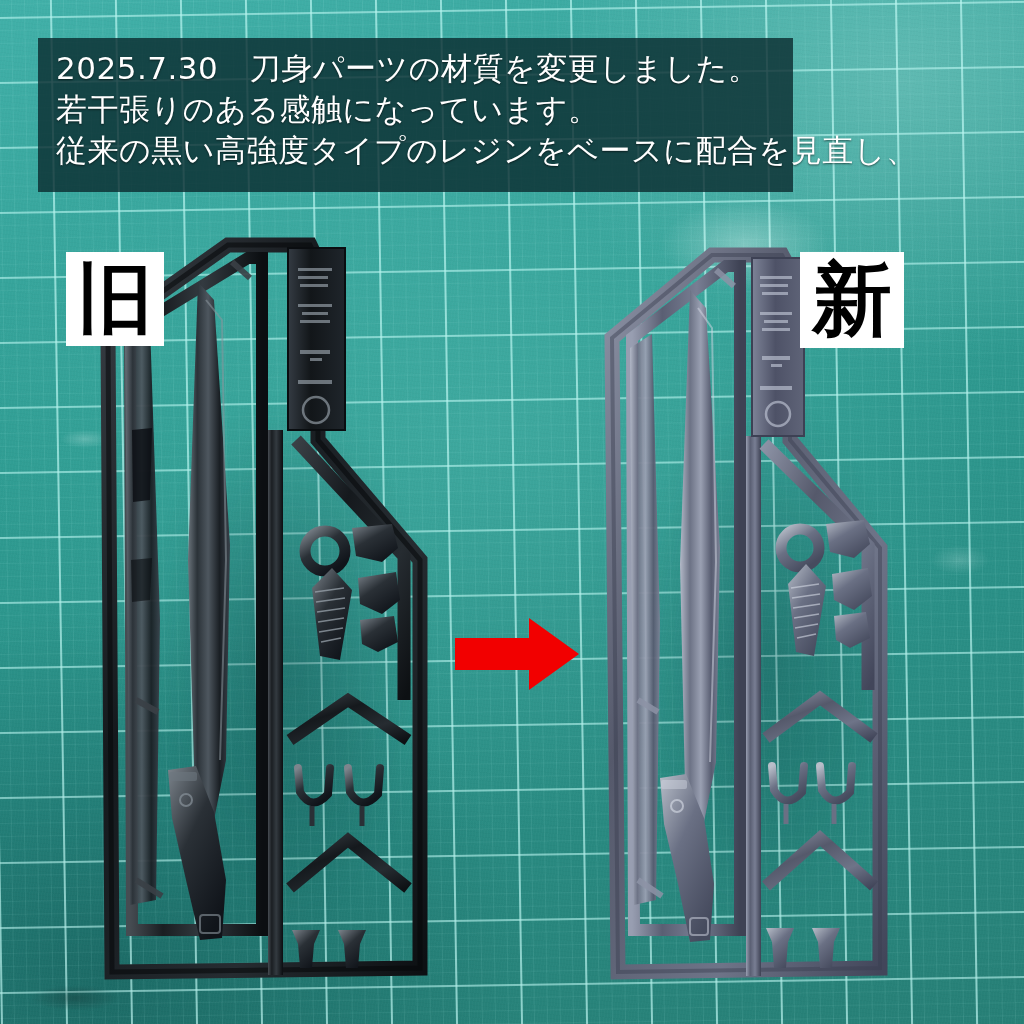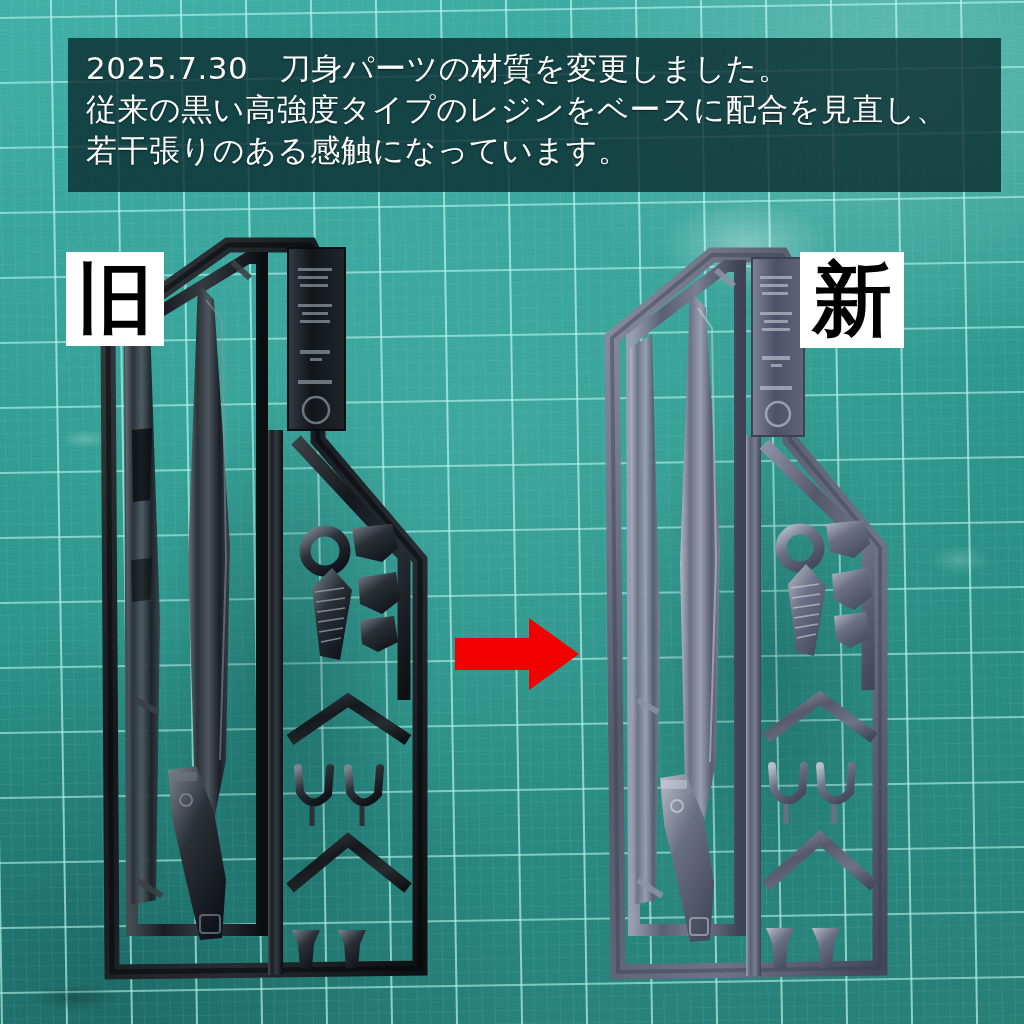--- a/index.html
+++ b/index.html
@@ -49,25 +49,24 @@
   }
   .mat-smudge{
     position:absolute;
     border-radius:50%;
     pointer-events:none;
   }
 
   
   .banner{
     position:absolute;
-    left:38px;top:38px;width:933px;height:154px;
+    left:38px;top:38px;width:755px;height:154px;
     background:rgba(10,42,46,.80);
     box-sizing:border-box;
     padding:10px 0 0 18px;
-    margin-left:30px;
   }
   .banner-line{
     color:#ffffff;
     font-size:31px;
     line-height:41px;
     letter-spacing:.5px;
     white-space:pre;
     font-family:"DejaVu Sans","Liberation Sans",sans-serif;
     text-shadow:0 1px 2px rgba(0,0,0,.55);
   }
@@ -378,17 +377,17 @@
 
   <div class="tag" id="tag-old">
     <span>旧</span>
   </div>
   <div class="tag" id="tag-new">
     <span>新</span>
   </div>
 
   <div class="banner">
     <div class="banner-line">2025.7.30　刀身パーツの材質を変更しました。</div>
+    <div class="banner-line">若干張りのある感触になっています。</div>
     <div class="banner-line">従来の黒い高強度タイプのレジンをベースに配合を見直し、</div>
-    <div class="banner-line">若干張りのある感触になっています。</div>
   </div>
 
 </div>
 
 </body></html>

